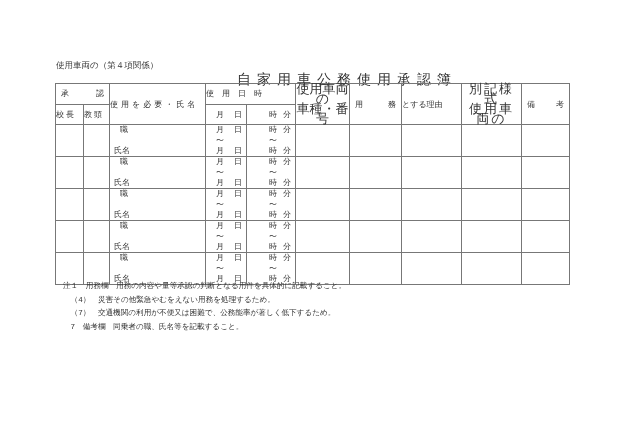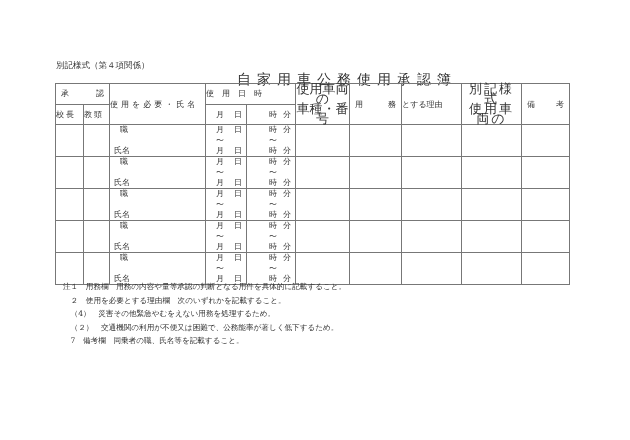--- a/index.html
+++ b/index.html
@@ -21,26 +21,26 @@
   .c-note{width:48px;}
   .spread{display:flex;justify-content:space-between;padding:0 5px;}
   .center{text-align:left;}
   .small{font-size:13px;line-height:10px;text-align:center;}
   .data td{height:31px;}
   .stack{display:flex;flex-direction:column;justify-content:space-between;height:31px;padding:0 4px;box-sizing:border-box;line-height:10px;}
   .pair{display:flex;justify-content:space-between;}
   .pair.md{width:26px;}
   .pair.hm{width:22px;margin-left:auto;}
   .notes{position:absolute;left:63px;top:280px;font-size:7.6px;line-height:13.5px;}
-  .notes div{white-space:nowrap;}
+  .notes div{white-space:nowrap;font-family:Liberation Mono, monospace;}
 </style>
 </head>
 <body>
 
-<div class="caption">別記様式（第４項関係）</div>
+<div class="caption">使用車両の（第４項関係）</div>
 <div class="title">自家用車公務使用承認簿</div>
 
 <table>
   <colgroup>
     <col class="c-principal">
       <col class="c-vice">
       <col class="c-user">
       <col class="c-md">
       <col class="c-hm">
     <col class="c-veh">
@@ -340,17 +340,16 @@
     <td></td>
     <td></td>
     <td></td>
     <td></td>
   </tr>
 </tbody>
   </table>
 
 <div class="notes">
   <div>注１　用務欄　用務の内容や量等承認の判断となる用件を具体的に記載すること。</div>
-  <div>　２　使用を必要とする理由欄　次のいずれかを記載すること。</div>
   <div>　（4）　災害その他緊急やむをえない用務を処理するため。</div>
-  <div>　（２）　交通機関の利用が不便又は困難で、公務能率が著しく低下するため。</div>
+  <div>　（7）　交通機関の利用が不便又は困難で、公務能率が著しく低下するため。</div>
   <div>　7　備考欄　同乗者の職、氏名等を記載すること。</div>
 </div>
 
 </body></html>

